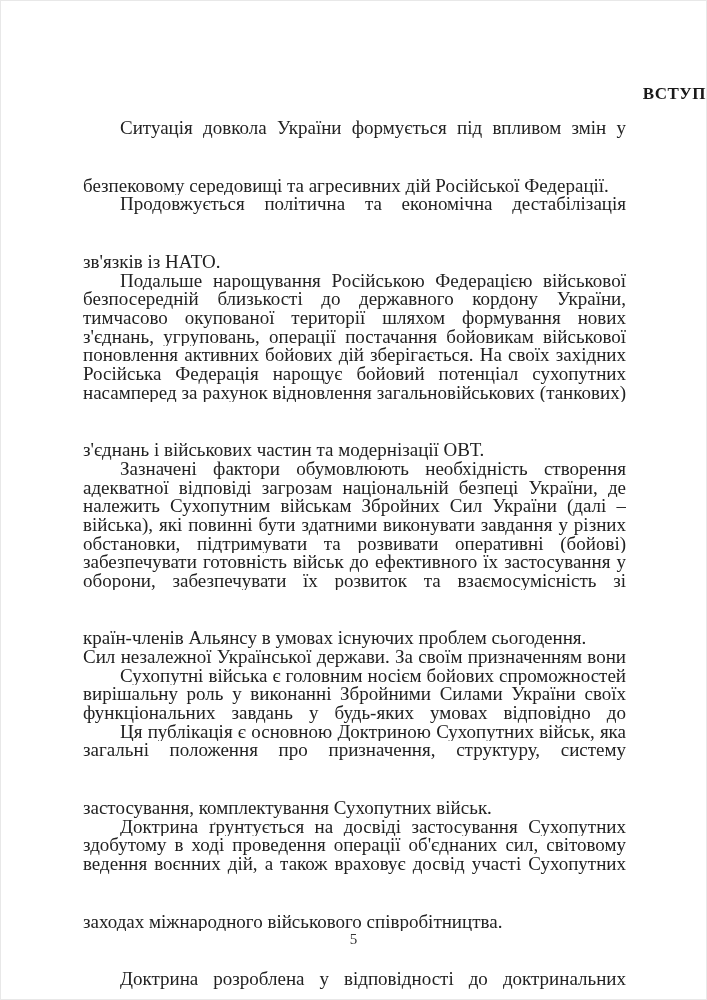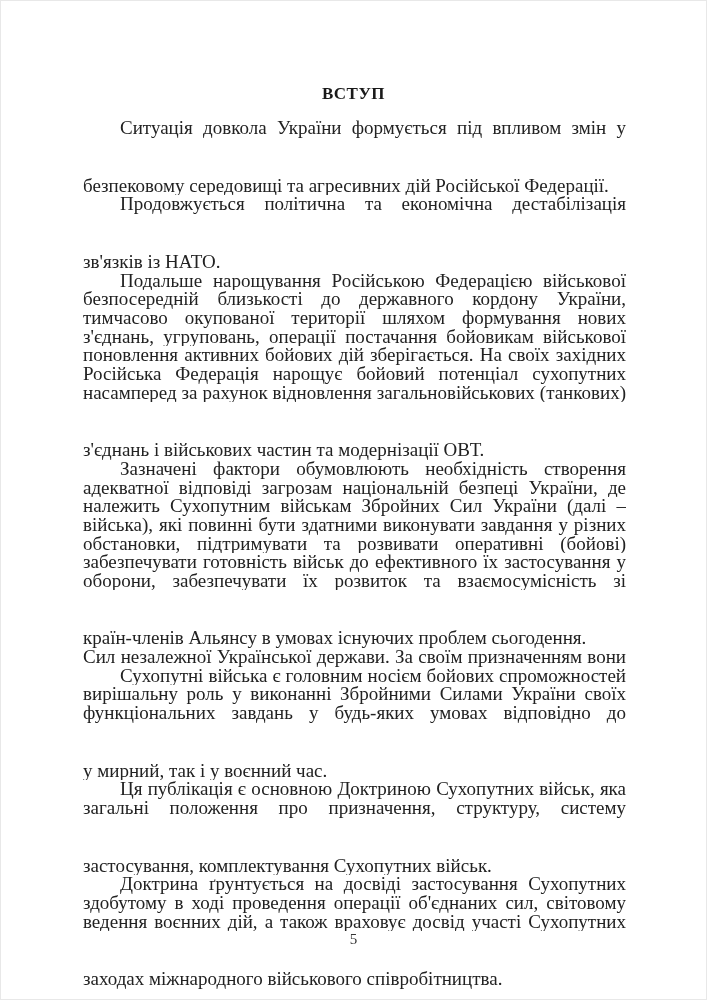--- a/index.html
+++ b/index.html
@@ -17,21 +17,21 @@
     overflow: hidden;
     box-sizing: border-box;
     border: 1px solid #e8e8e8;
   }
   .title {
     position: absolute;
     top: 83px;
     left: 0;
     width: 100%;
     margin: 0;
-    text-align: center;
+    text-align: right;
     font-size: 17px;
     font-weight: bold;
     letter-spacing: 0.5px;
     color: #1a1a1a;
   }
   .body {
     position: absolute;
     top: 118px;
     left: 82px;
     width: 543px;
@@ -98,21 +98,20 @@
         <div class="line">обстановки, підтримувати та розвивати оперативні (бойові) спроможності,</div>
         <div class="line">забезпечувати готовність військ до ефективного їх застосування у складі сил</div>
         <div class="line">оборони, забезпечувати їх розвиток та взаємосумісність зі збройними силами</div>
         <div class="line last">країн-членів Альянсу в умовах існуючих проблем сьогодення.</div>
       </div>
       <div class="para">
         <div class="line">Сил незалежної Української держави. За своїм призначенням вони відіграють</div>
         <div class="line first">Сухопутні війська є головним носієм бойових спроможностей Збройних</div>
         <div class="line">вирішальну роль у виконанні Збройними Силами України своїх</div>
         <div class="line">функціональних завдань у будь-яких умовах відповідно до можливих загроз як</div>
-        <div class="line last">у мирний, так і у воєнний час.</div>
       </div>
       <div class="para">
         <div class="line first">Ця публікація є основною Доктриною Сухопутних військ, яка містить</div>
         <div class="line">загальні положення про призначення, структуру, систему управління,</div>
         <div class="line last">застосування, комплектування Сухопутних військ.</div>
       </div>
       <div class="para">
         <div class="line first">Доктрина ґрунтується на досвіді застосування Сухопутних військ,</div>
         <div class="line">здобутому в ході проведення операції об'єднаних сил, світовому досвіді</div>
         <div class="line">ведення воєнних дій, а також враховує досвід участі Сухопутних військ в</div>

